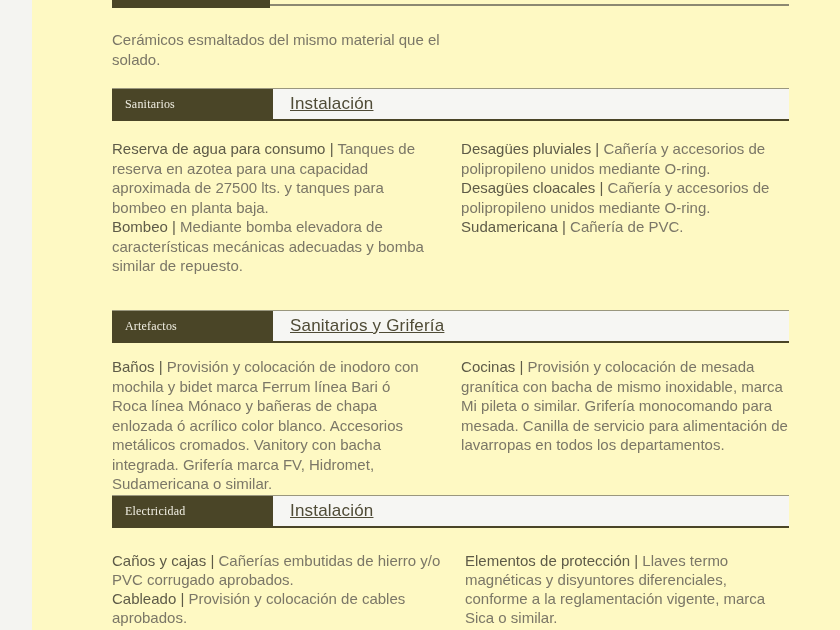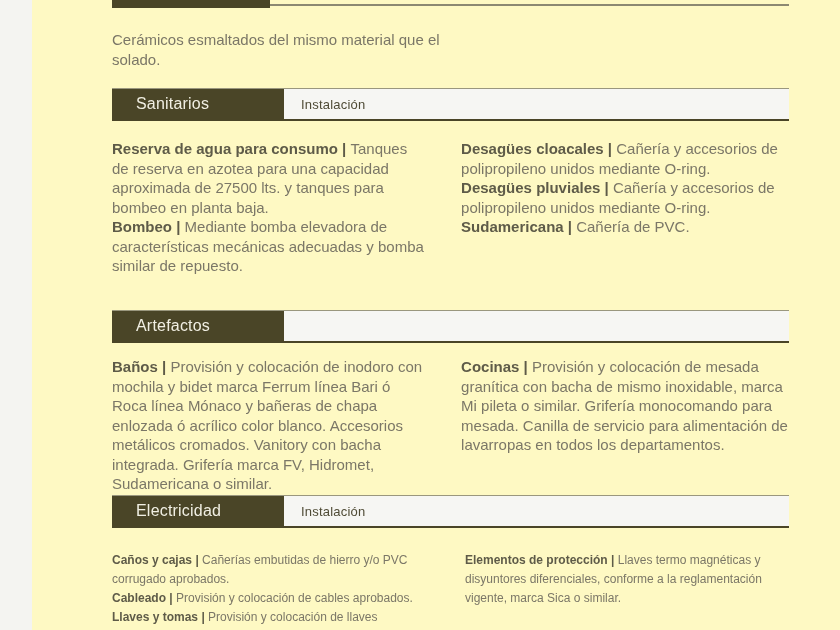--- a/index.html
+++ b/index.html
@@ -41,45 +41,45 @@
     width: 677px;
     border-top: 1px solid #9a977e;
     border-bottom: 2px solid #4a4527;
     height: 30px;
     display: flex;
     align-items: stretch;
     background: #f6f6f3;
   }
   .badge {
     width: 148px;
-    padding-left: 24px;
+    padding-left: 13px;
     background: #4a4527;
     color: #f1efe3;
-    font-size: 16px;
+    font-size: 12px;
     letter-spacing: 0.2px;
-    display: flex; align-items: center;
+    display: flex; align-items: center; font-family: Liberation Serif, serif;
   }
   .subtitle {
     margin-left: 17px;
     color: #4f4b36;
-    font-size: 13px;
+    font-size: 17px;
     letter-spacing: 0.2px;
-    display: flex; align-items: center;
+    display: flex; align-items: center; text-decoration: underline;
   }
 
   .cols {
     position: absolute; left: 80px;
     width: 677px;
     display: flex;
   }
   .col { margin: 0; }
   .item { margin: 0; }
   .body-lg .item { font-size: 15px; line-height: 19.5px; color: #7b7767; }
-  .body-sm .item { font-size: 12px; line-height: 19px; color: #7b7767; }
-  .label { font-weight: bold; color: #5e5b48; }
+  .body-sm .item { font-size: 15px; line-height: 19px; color: #7b7767; }
+  .label { font-weight: normal; color: #5e5b48; }
   .label:not(:empty)::after { content: " "; }
 
   .body-lg .col-left  { width: 318px; }
   .body-lg .col-right { width: 332px; margin-left: 35px; }
   .body-sm .col-left  { width: 345px; }
   .body-sm .col-right { width: 312px; margin-left: 8px; }
 </style>
 </head>
 <body>
 
@@ -93,28 +93,29 @@
   <div class="sec-header" style="top:88px">
     <div class="badge">Sanitarios</div>
     <div class="subtitle">Instalación</div>
   </div>
   <div class="cols body-lg" style="top:139px">
     <div class="col col-left">
       <p class="item"><span class="label">Reserva de agua para consumo |</span><span class="txt">Tanques de reserva en azotea para una capacidad aproximada de 27500 lts. y tanques para bombeo en planta baja.</span></p>
       <p class="item"><span class="label">Bombeo |</span><span class="txt">Mediante bomba elevadora de características mecánicas adecuadas y bomba similar de repuesto.</span></p>
     </div>
     <div class="col col-right">
+      <p class="item"><span class="label">Desagües pluviales |</span><span class="txt">Cañería y accesorios de polipropileno unidos mediante O-ring.</span></p>
       <p class="item"><span class="label">Desagües cloacales |</span><span class="txt">Cañería y accesorios de polipropileno unidos mediante O-ring.</span></p>
-      <p class="item"><span class="label">Desagües pluviales |</span><span class="txt">Cañería y accesorios de polipropileno unidos mediante O-ring.</span></p>
       <p class="item"><span class="label">Sudamericana |</span><span class="txt">Cañería de PVC.</span></p>
     </div>
   </div>
 
   <div class="sec-header" style="top:310px">
     <div class="badge">Artefactos</div>
+    <div class="subtitle">Sanitarios y Grifería</div>
   </div>
   <div class="cols body-lg" style="top:357px">
     <div class="col col-left">
       <p class="item"><span class="label">Baños |</span><span class="txt">Provisión y colocación de inodoro con mochila y bidet marca Ferrum línea Bari ó Roca línea Mónaco y bañeras de chapa enlozada ó acrílico color blanco. Accesorios metálicos cromados. Vanitory con bacha integrada. Grifería marca FV, Hidromet, Sudamericana o similar.</span></p>
     </div>
     <div class="col col-right">
       <p class="item"><span class="label">Cocinas |</span><span class="txt">Provisión y colocación de mesada granítica con bacha de mismo inoxidable, marca Mi pileta o similar. Grifería monocomando para mesada. Canilla de servicio para alimentación de lavarropas en todos los departamentos.</span></p>
     </div>
   </div>
 

